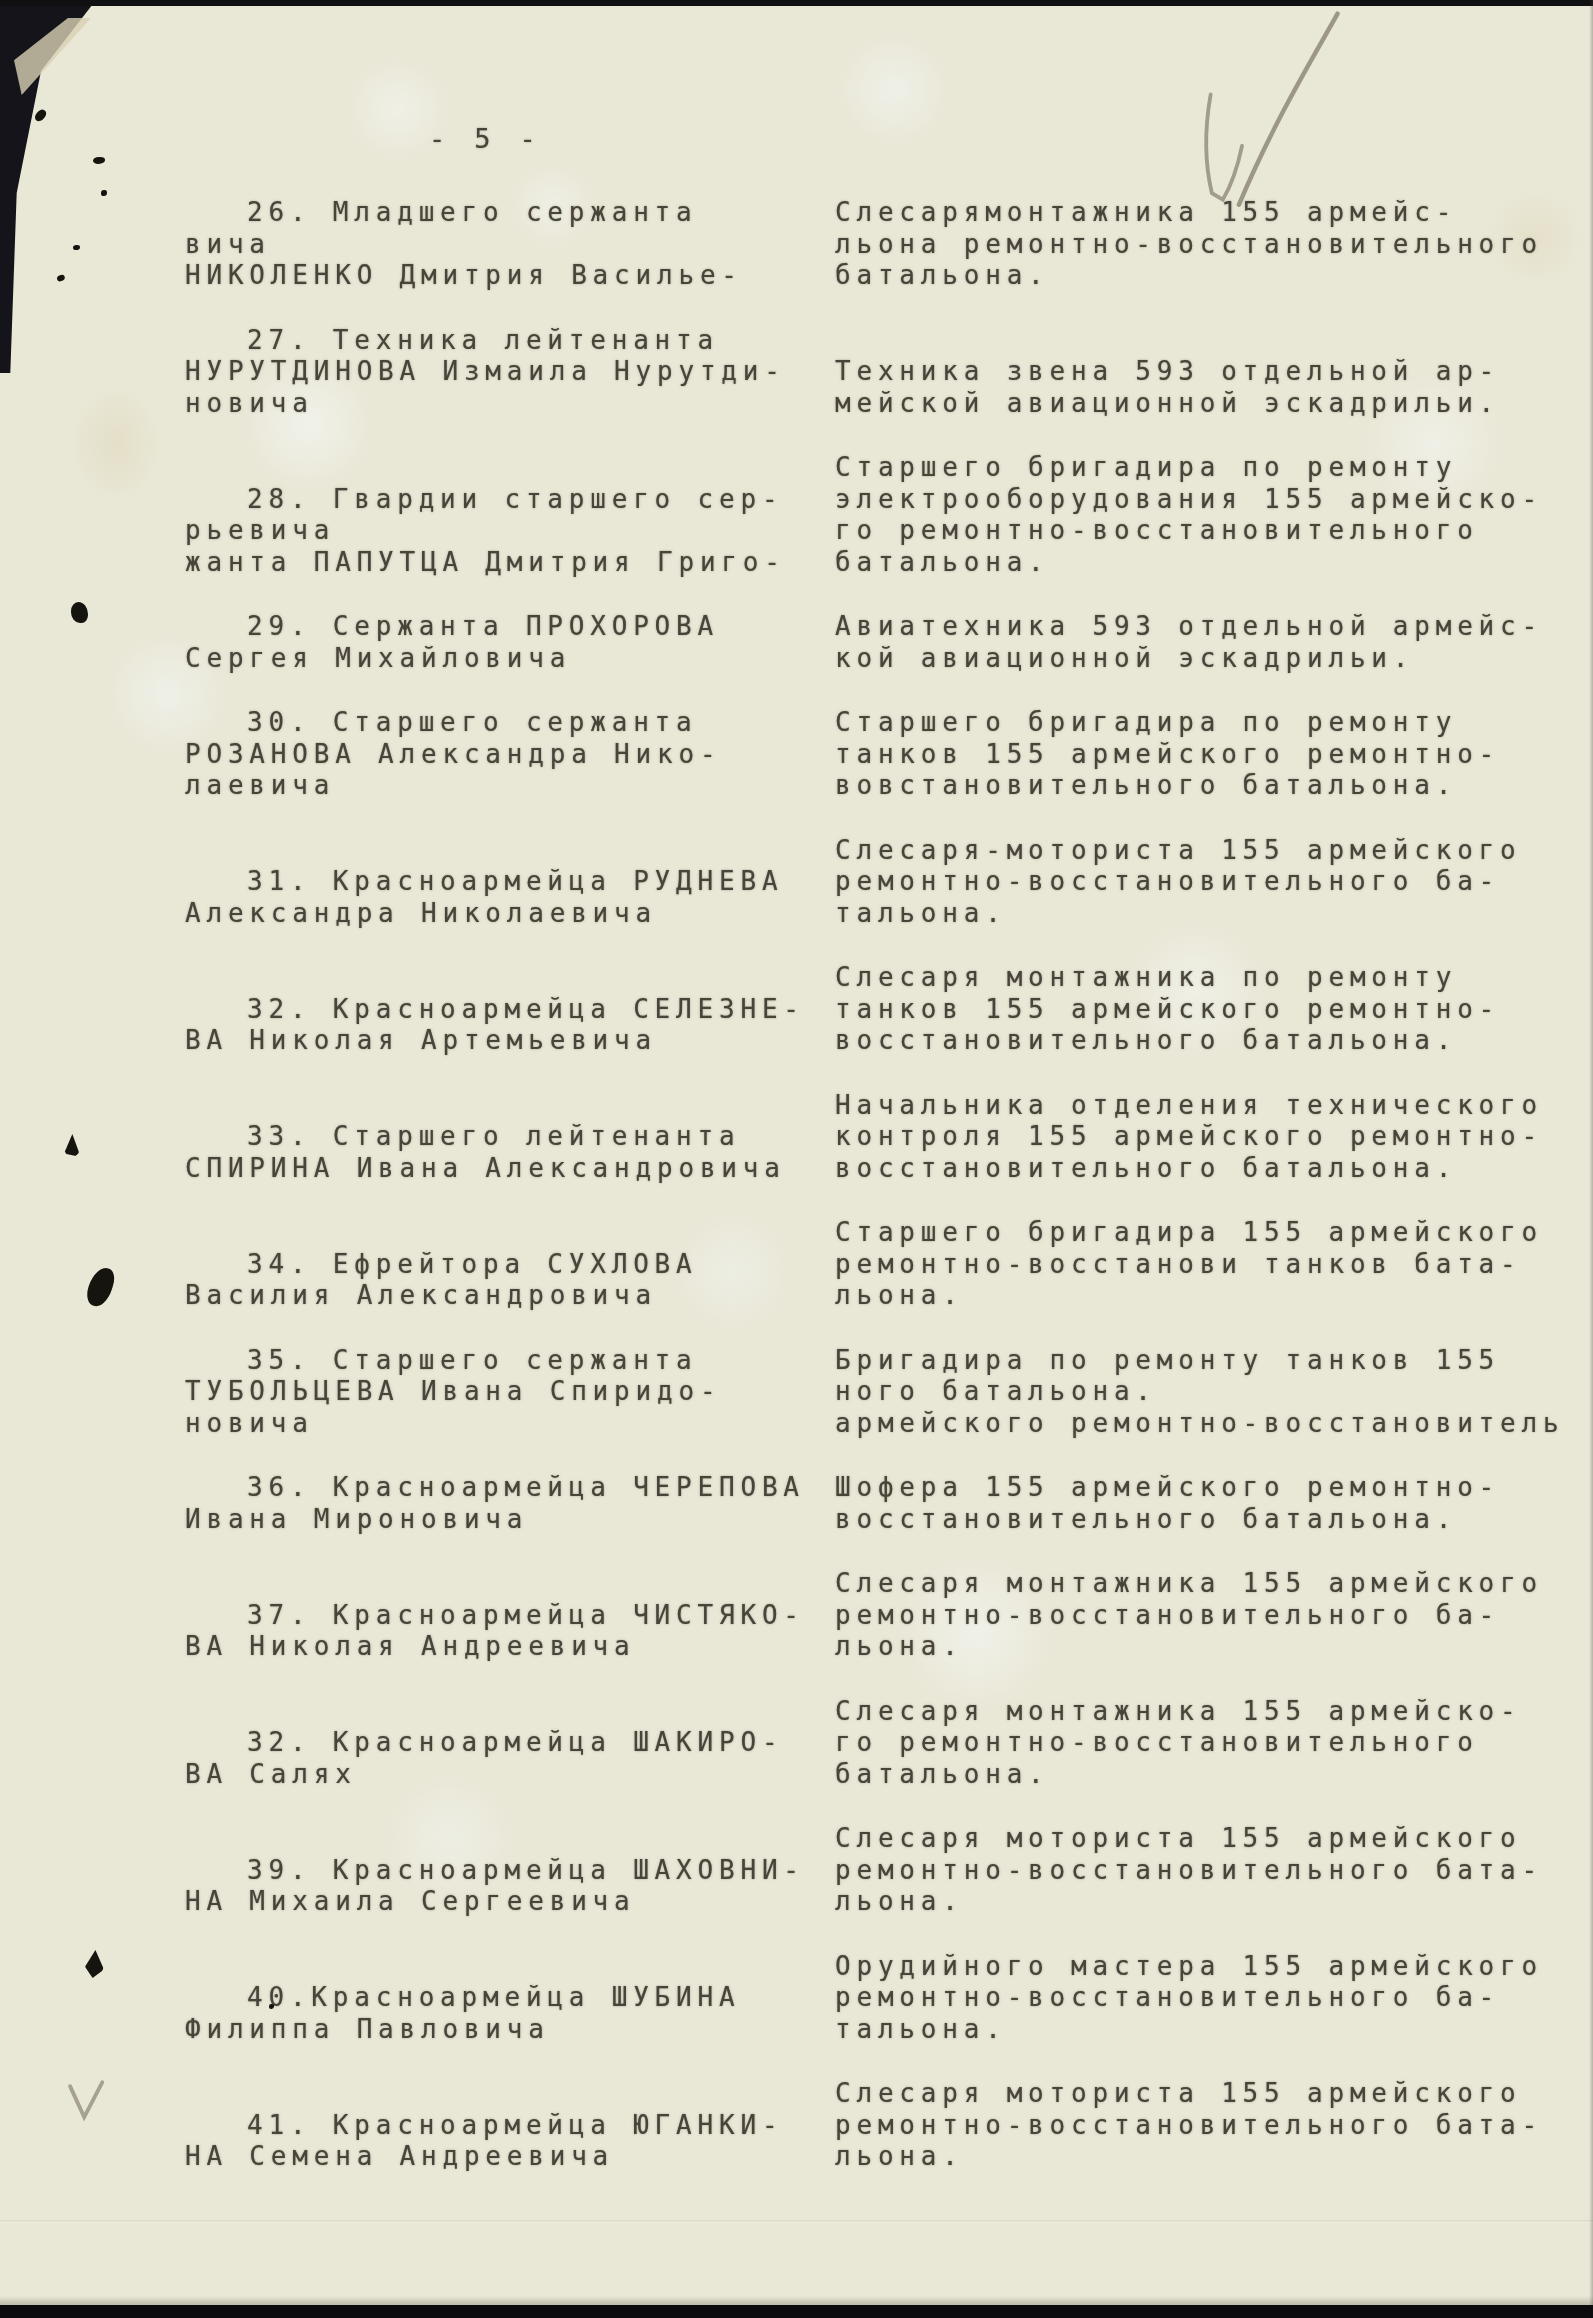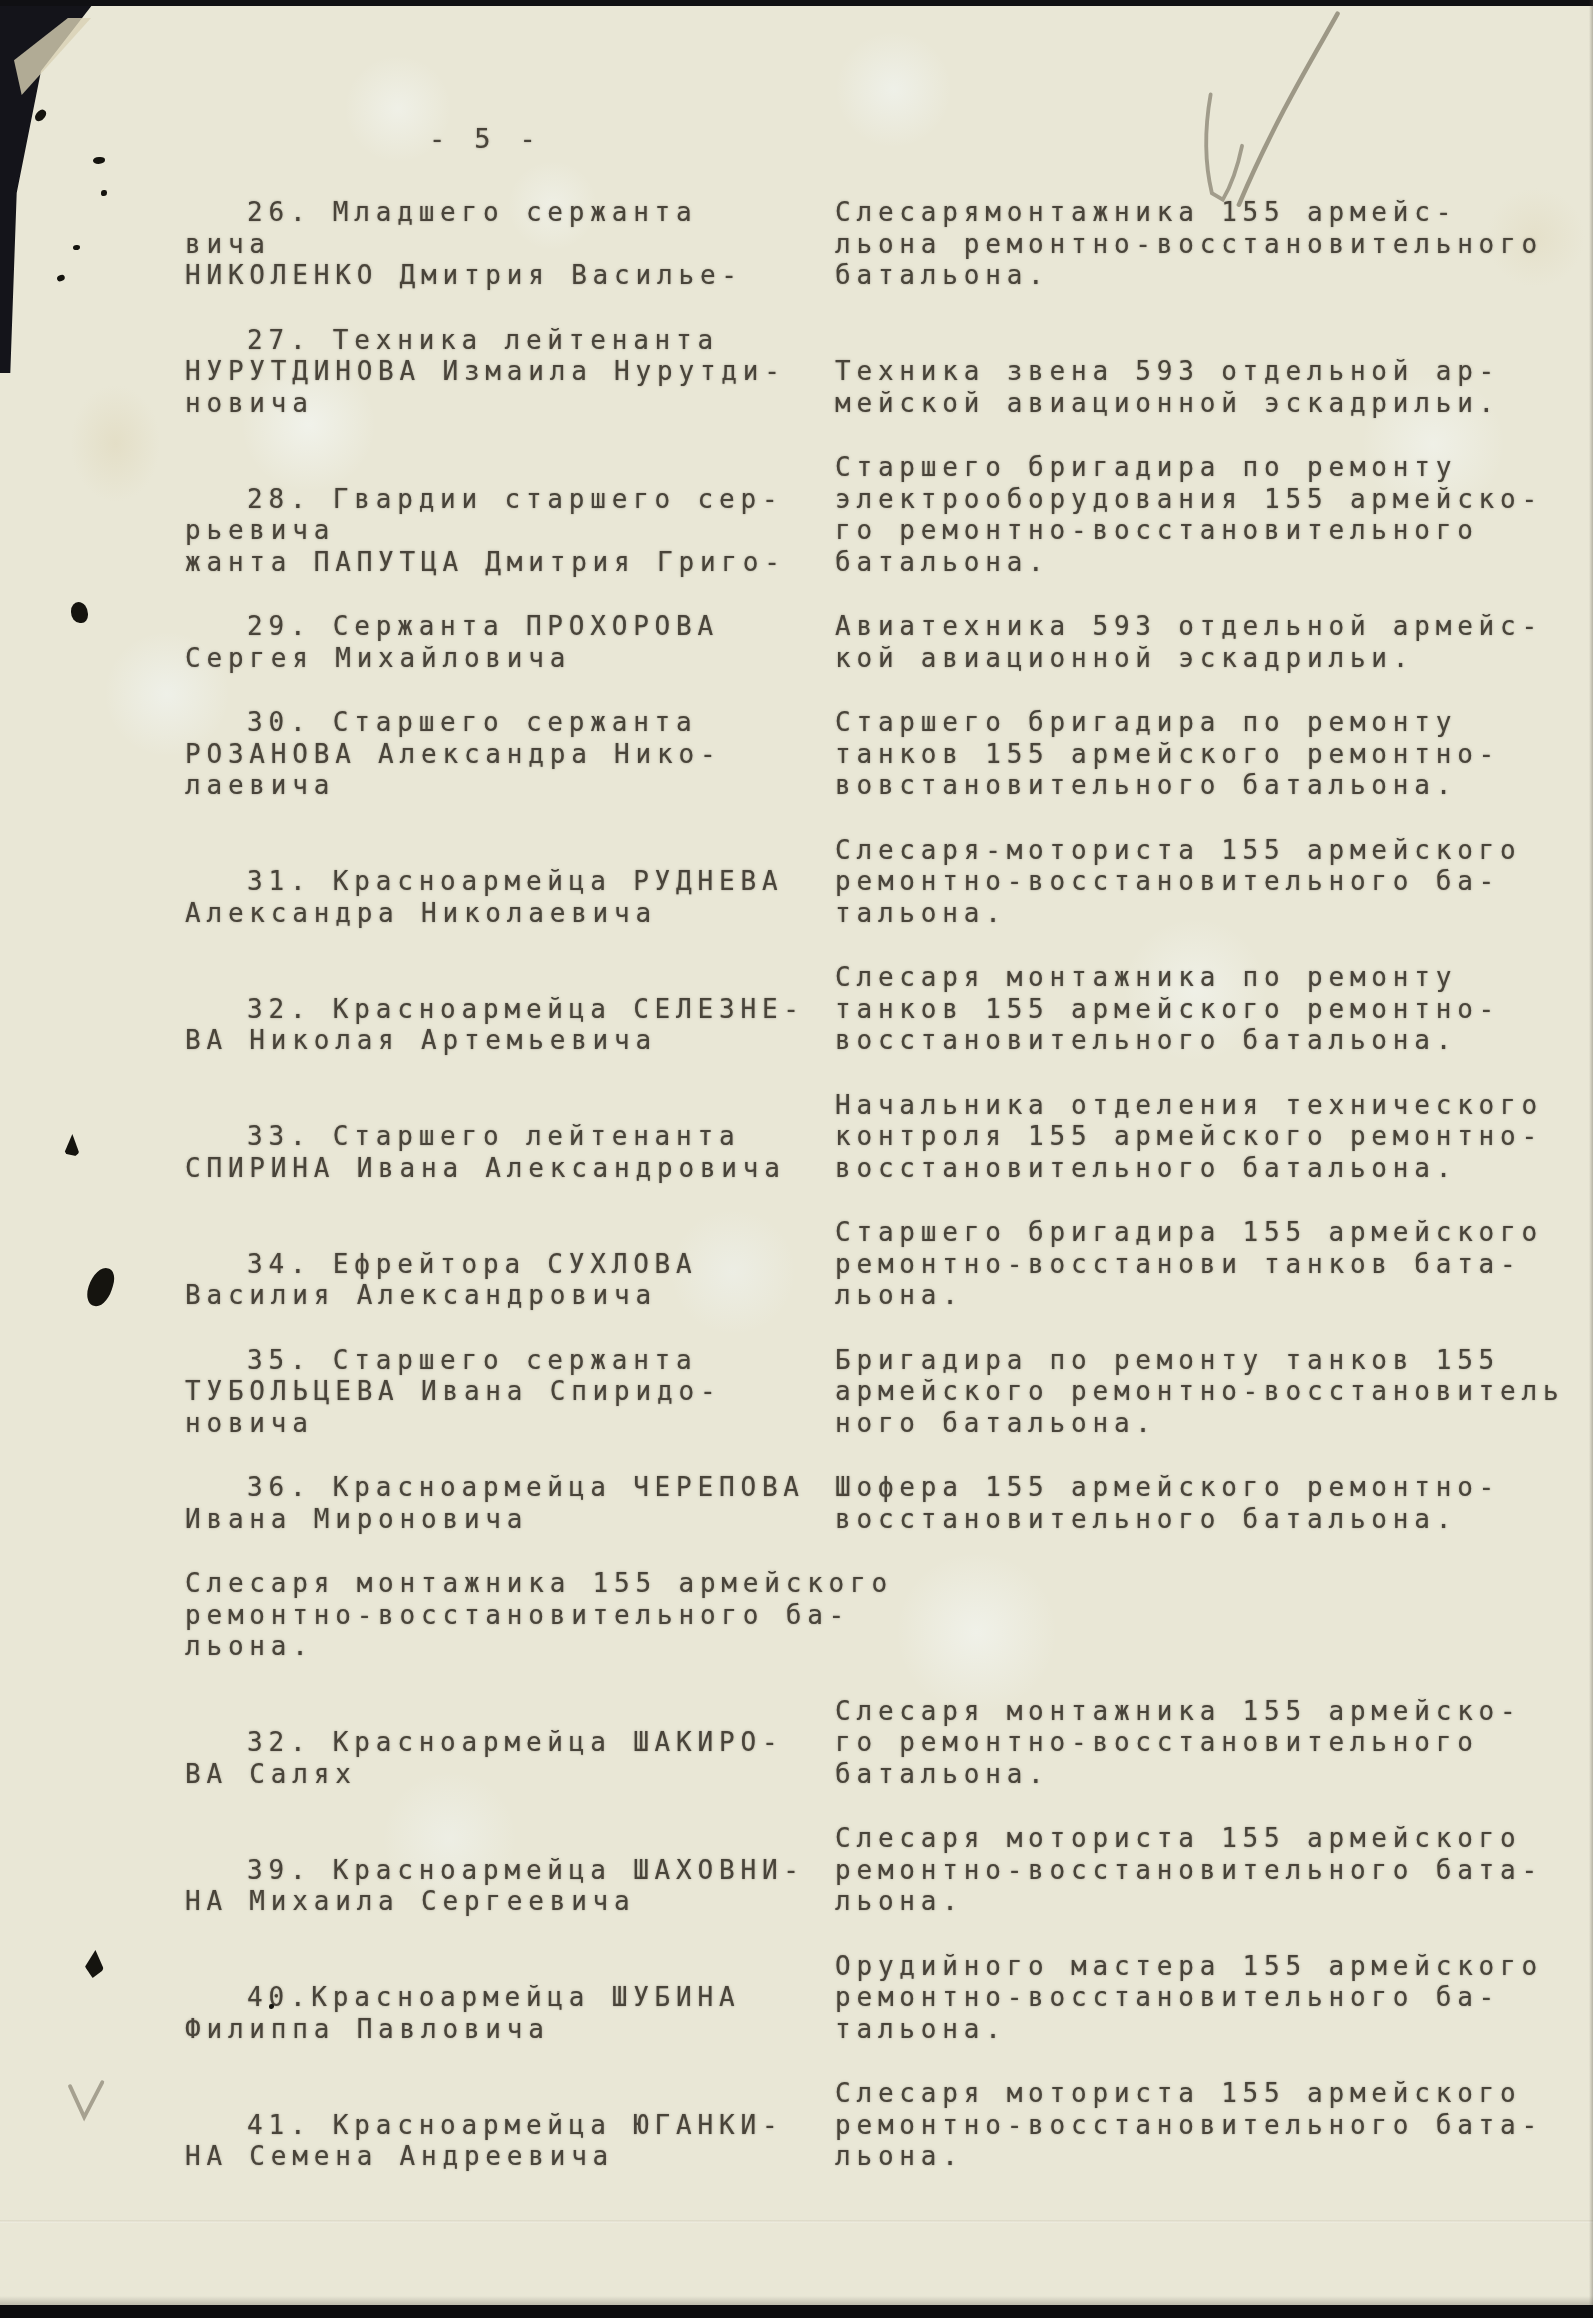--- a/index.html
+++ b/index.html
@@ -139,29 +139,30 @@
       <div class="typed col-right"><div class="line">Начальника отделения технического</div><div class="line">контроля 155 армейского ремонтно-</div><div class="line">восстановительного батальона.</div></div>
     </div>
 
     <div class="entry">
       <div class="typed col-left"><div class="line first">34. Ефрейтора СУХЛОВА</div><div class="line">Василия Александровича</div></div>
       <div class="typed col-right"><div class="line">Старшего бригадира 155 армейского</div><div class="line">ремонтно-восстанови танков бата-</div><div class="line">льона.</div></div>
     </div>
 
     <div class="entry">
       <div class="typed col-left"><div class="line first">35. Старшего сержанта</div><div class="line">ТУБОЛЬЦЕВА Ивана Спиридо-</div><div class="line">новича</div></div>
-      <div class="typed col-right"><div class="line">Бригадира по ремонту танков 155</div><div class="line">армейского ремонтно-восстановитель</div><div class="line">ного батальона.</div></div>
+      <div class="typed col-right"><div class="line">Бригадира по ремонту танков 155</div><div class="line">ного батальона.</div><div class="line">армейского ремонтно-восстановитель</div></div>
     </div>
 
     <div class="entry">
       <div class="typed col-left"><div class="line first">36. Красноармейца ЧЕРЕПОВА</div><div class="line">Ивана Мироновича</div></div>
       <div class="typed col-right"><div class="line">Шофера 155 армейского ремонтно-</div><div class="line">восстановительного батальона.</div></div>
     </div>
 
     <div class="entry">
+      <div class="typed col-left"><div class="line first">37. Красноармейца ЧИСТЯКО-</div><div class="line">ВА Николая Андреевича</div></div>
       <div class="typed col-right"><div class="line">Слесаря монтажника 155 армейского</div><div class="line">ремонтно-восстановительного ба-</div><div class="line">льона.</div></div>
     </div>
 
     <div class="entry">
       <div class="typed col-left"><div class="line first">32. Красноармейца ШАКИРО-</div><div class="line">ВА Салях</div></div>
       <div class="typed col-right"><div class="line">Слесаря монтажника 155 армейско-</div><div class="line">го ремонтно-восстановительного</div><div class="line">батальона.</div></div>
     </div>
 
     <div class="entry">
       <div class="typed col-left"><div class="line first">39. Красноармейца ШАХОВНИ-</div><div class="line">НА Михаила Сергеевича</div></div>

